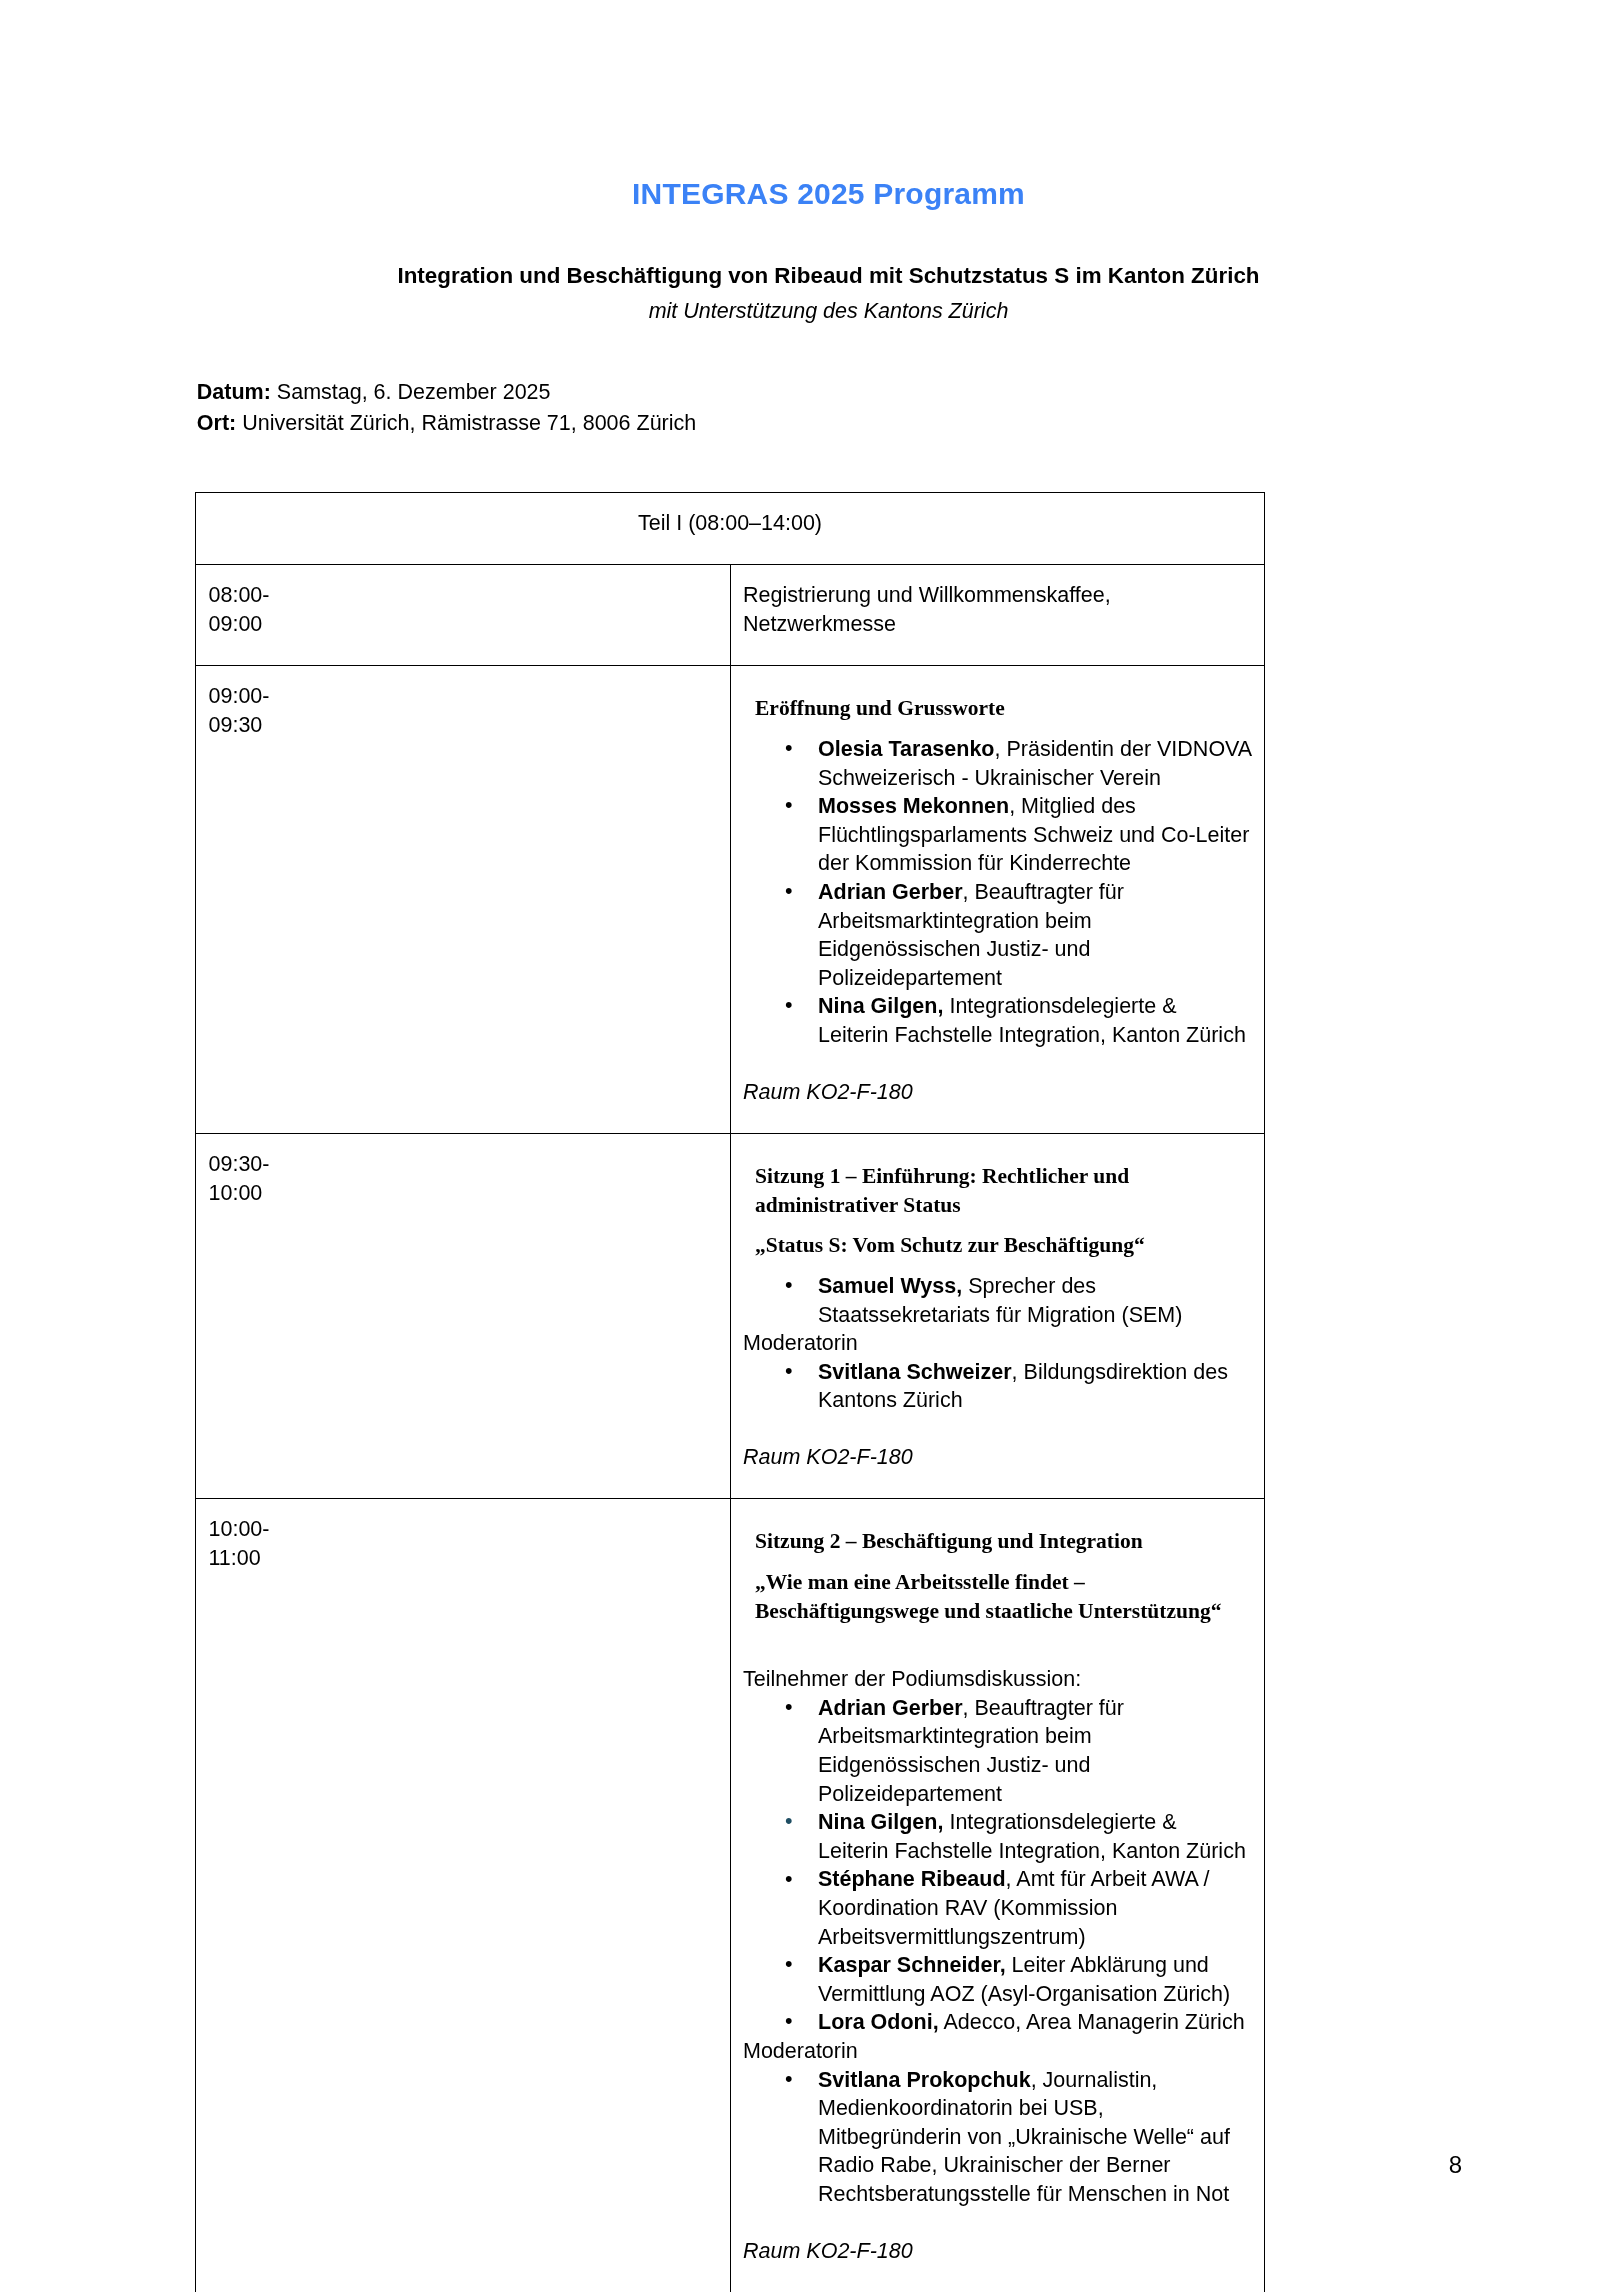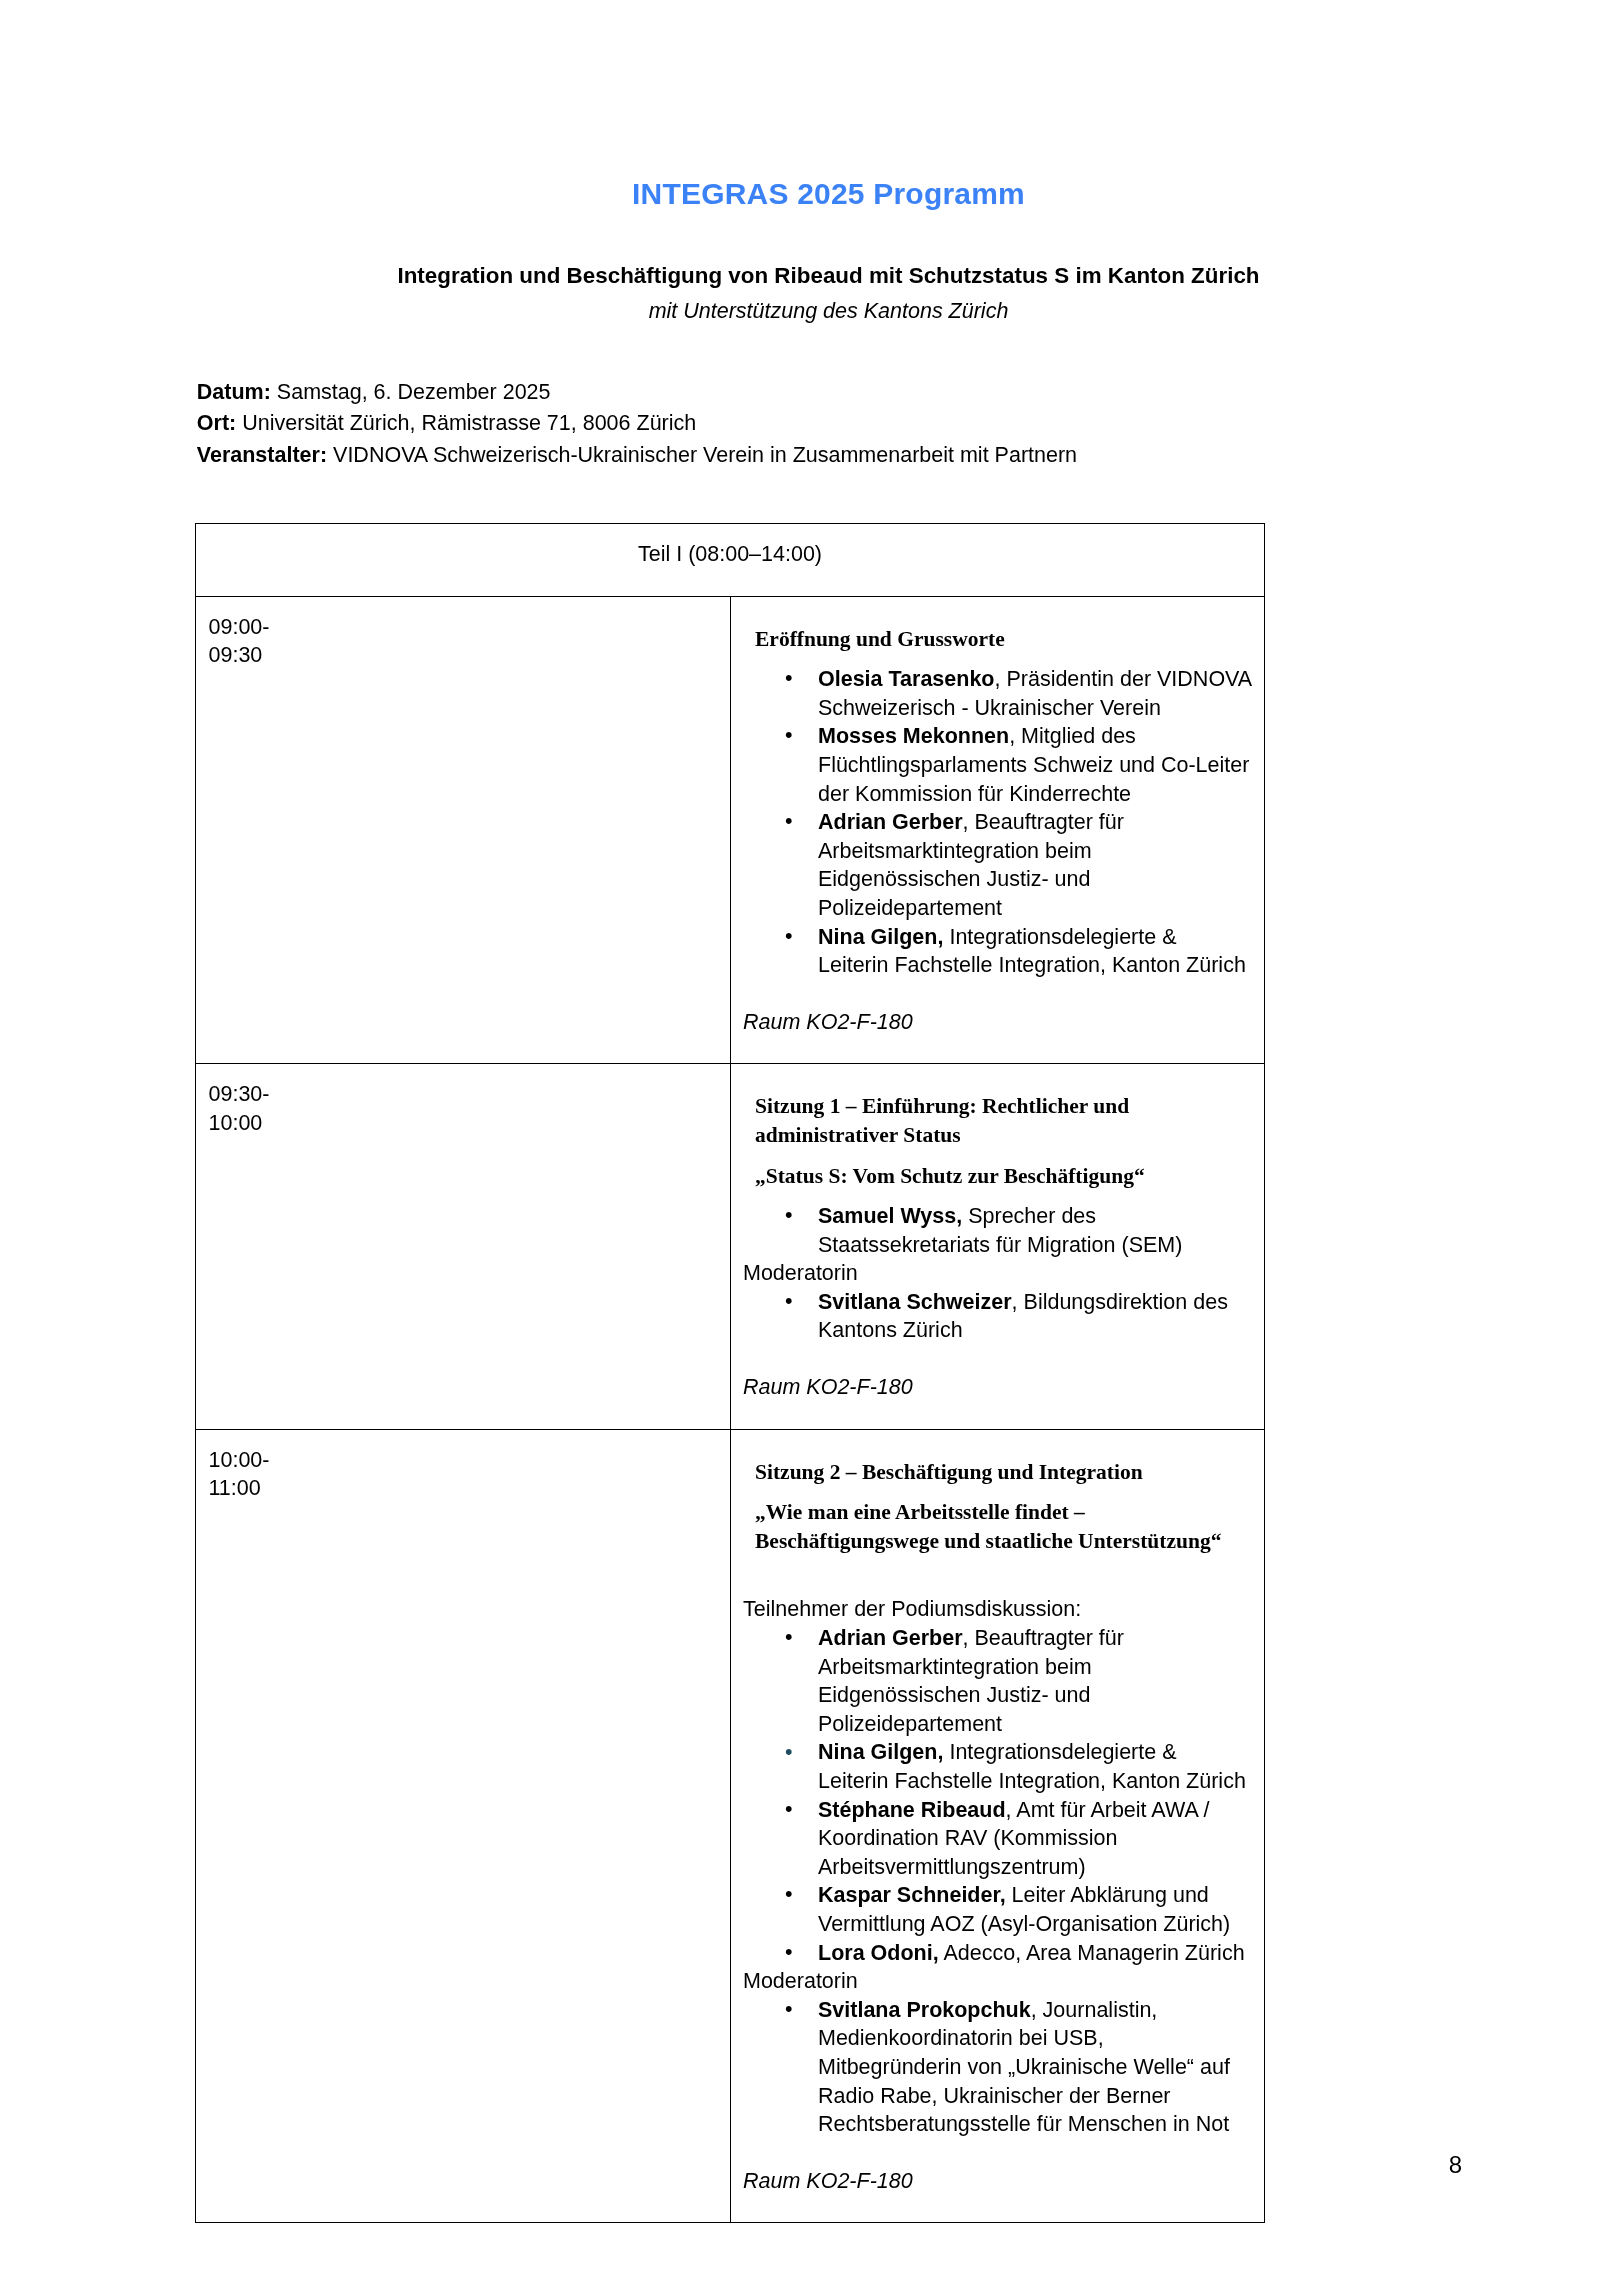--- a/index.html
+++ b/index.html
@@ -146,29 +146,37 @@
 <div class="page">
 
   <h1 class="doc-title">INTEGRAS 2025 Programm</h1>
 
   <div class="subtitle-1">Integration und Beschäftigung von Ribeaud mit Schutzstatus S im Kanton Zürich</div>
   <div class="subtitle-2">mit Unterstützung des Kantons Zürich</div>
 
   <div class="meta">
     <p class="meta-row"><span class="meta-label">Datum:</span><span> Samstag, 6. Dezember 2025</span></p>
     <p class="meta-row"><span class="meta-label">Ort:</span><span> Universität Zürich, Rämistrasse 71, 8006 Zürich</span></p>
-    <p class="meta-row"><span class="meta-label">Veranstalter:</span><span> VIDNOVA Schweizerisch-Ukrainischer Verein in Zusammenarbeit mit Partnern</span></p>
   </div>
 
   <table class="schedule">
     <tbody>
       <tr>
         <td class="part-header" colspan="2">Teil I (08:00–14:00)</td>
       </tr>
 
+      <tr>
+        <td class="time-cell">
+          <span class="t-line">08:00-</span>
+          <span class="t-line">09:00</span>
+        </td>
+        <td class="body-cell">
+          <p class="plain-line">Registrierung und Willkommenskaffee, Netzwerkmesse</p>
+        </td>
+      </tr>
 
       <tr>
         <td class="time-cell">
           <span class="t-line">09:00-</span>
           <span class="t-line">09:30</span>
         </td>
         <td class="body-cell">
           <p class="row-title">Eröffnung und Grussworte</p>
           <ul class="people">
             <li><span class="nm">Olesia Tarasenko</span><span>, Präsidentin der VIDNOVA Schweizerisch - Ukrainischer Verein</span></li>

